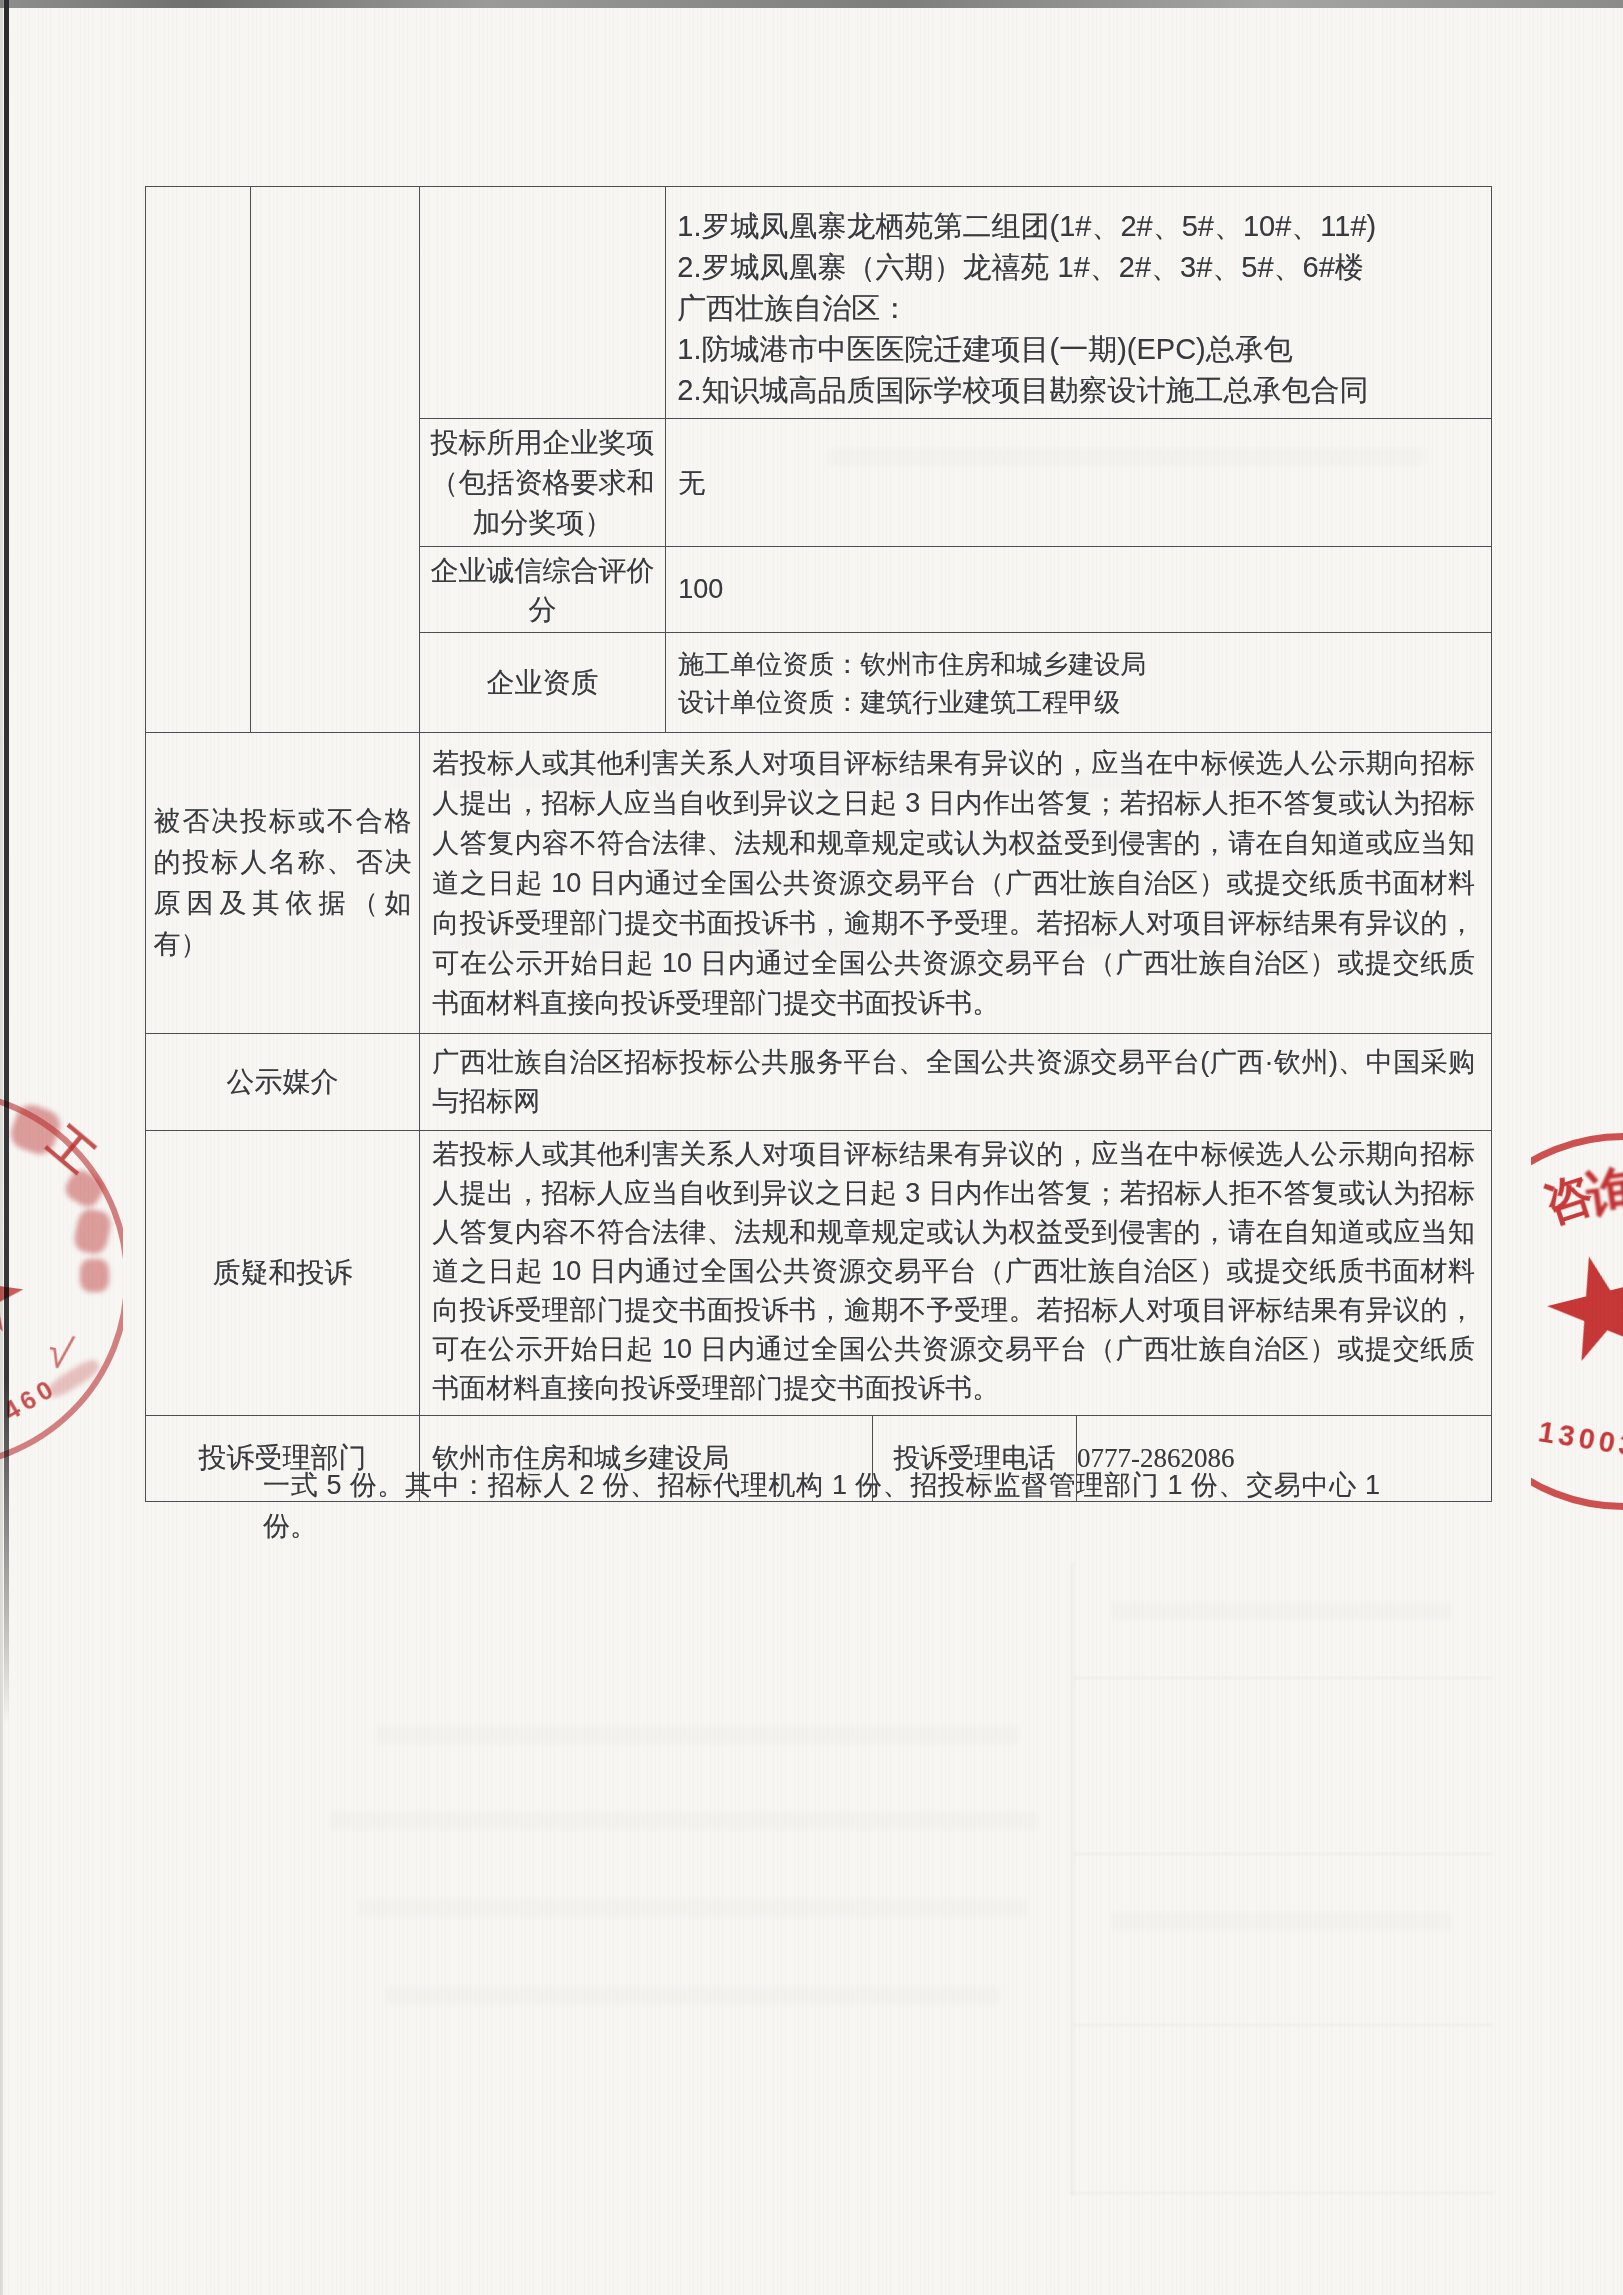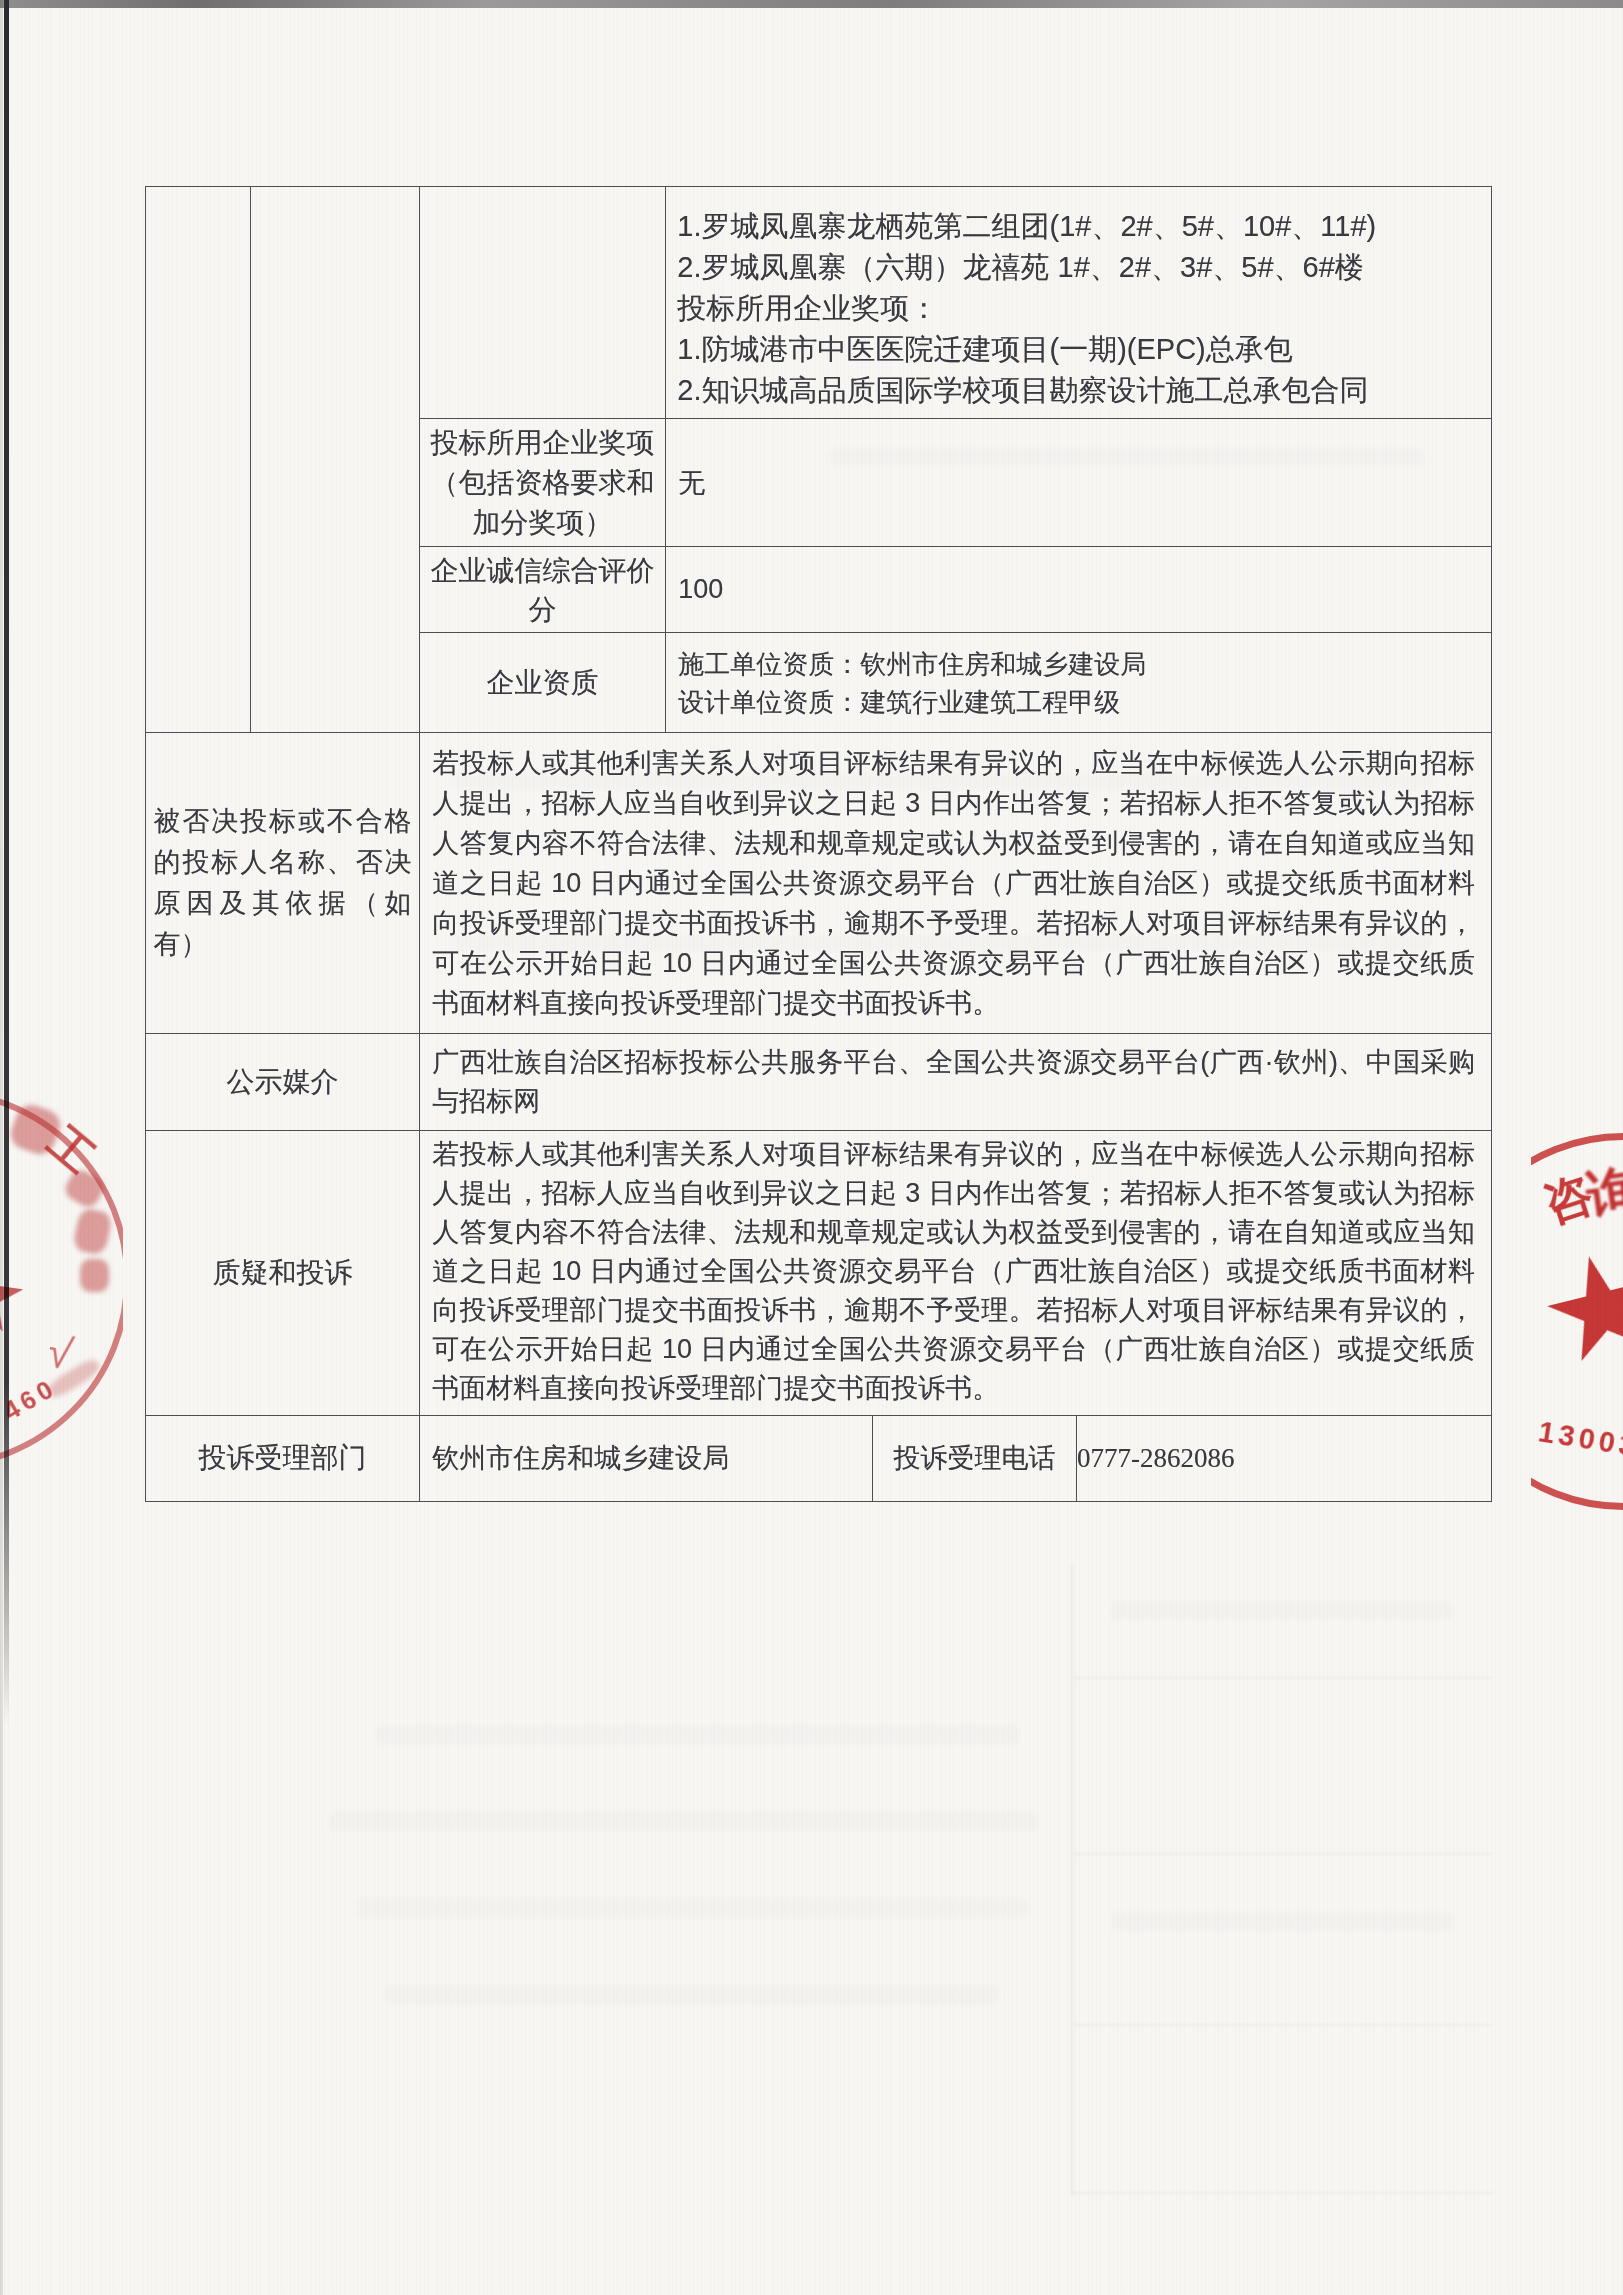--- a/index.html
+++ b/index.html
@@ -77,21 +77,21 @@
         <col style="width:415px">
     </colgroup>
     <tbody>
         <tr class="r1">
       <td rowspan="4"></td>
       <td rowspan="4"></td>
       <td></td>
       <td colspan="3" class="projects">
         <div>1.罗城凤凰寨龙栖苑第二组团(1#、2#、5#、10#、11#)</div>
         <div>2.罗城凤凰寨（六期）龙禧苑 1#、2#、3#、5#、6#楼</div>
-        <div>投标所用企业奖项：</div>
+        <div>广西壮族自治区：</div>
         <div>1.防城港市中医医院迁建项目(一期)(EPC)总承包</div>
         <div>2.知识城高品质国际学校项目勘察设计施工总承包合同</div>
       </td>
     </tr>
     <tr class="r2">
       <td class="lab">投标所用企业奖项（包括资格要求和加分奖项）</td>
       <td colspan="3" class="val-left">无</td>
     </tr>
     <tr class="r3">
       <td class="lab" style="line-height:39px">企业诚信综合评价分</td>
@@ -118,20 +118,21 @@
     </tr>
     <tr class="r8">
       <td colspan="2" class="lab">投诉受理部门</td>
       <td colspan="2" class="val-left">钦州市住房和城乡建设局</td>
       <td class="lab" style="font-size:27px;padding:0 1.9px">投诉受理电话</td>
       <td class="val-left" style="padding-left:0">0777-2862086</td>
     </tr>
   </tbody>
     </table>
 
+  <div class="footer-note">一式 5 份。其中：招标人 2 份、招标代理机构 1 份、招投标监督管理部门 1 份、交易中心 1 份。</div>
 
   <div class="stamp stamp-left">
     <div class="ring"></div>
     <span class="s-star" style="left:-60px;top:160px;transform:rotate(8deg);color:rgba(190,42,42,0.75)">★</span>
     <div class="blob" style="left:13px;top:22.6px;width:45px;height:45px;transform:rotate(20deg)"></div>
     <span style="left:49px;top:37px;font-size:44px;font-weight:bold;transform:rotate(40deg)">工</span>
     <div class="blob" style="left:67px;top:89px;width:35px;height:31px;transform:rotate(30deg)"></div>
     <div class="blob" style="left:76px;top:126px;width:33px;height:43px;transform:rotate(12deg)"></div>
     <div class="blob" style="left:80px;top:175px;width:29px;height:33px"></div>
     <span style="left:48px;top:245px;font-size:43px;transform:rotate(12deg);opacity:0.8">√</span>

